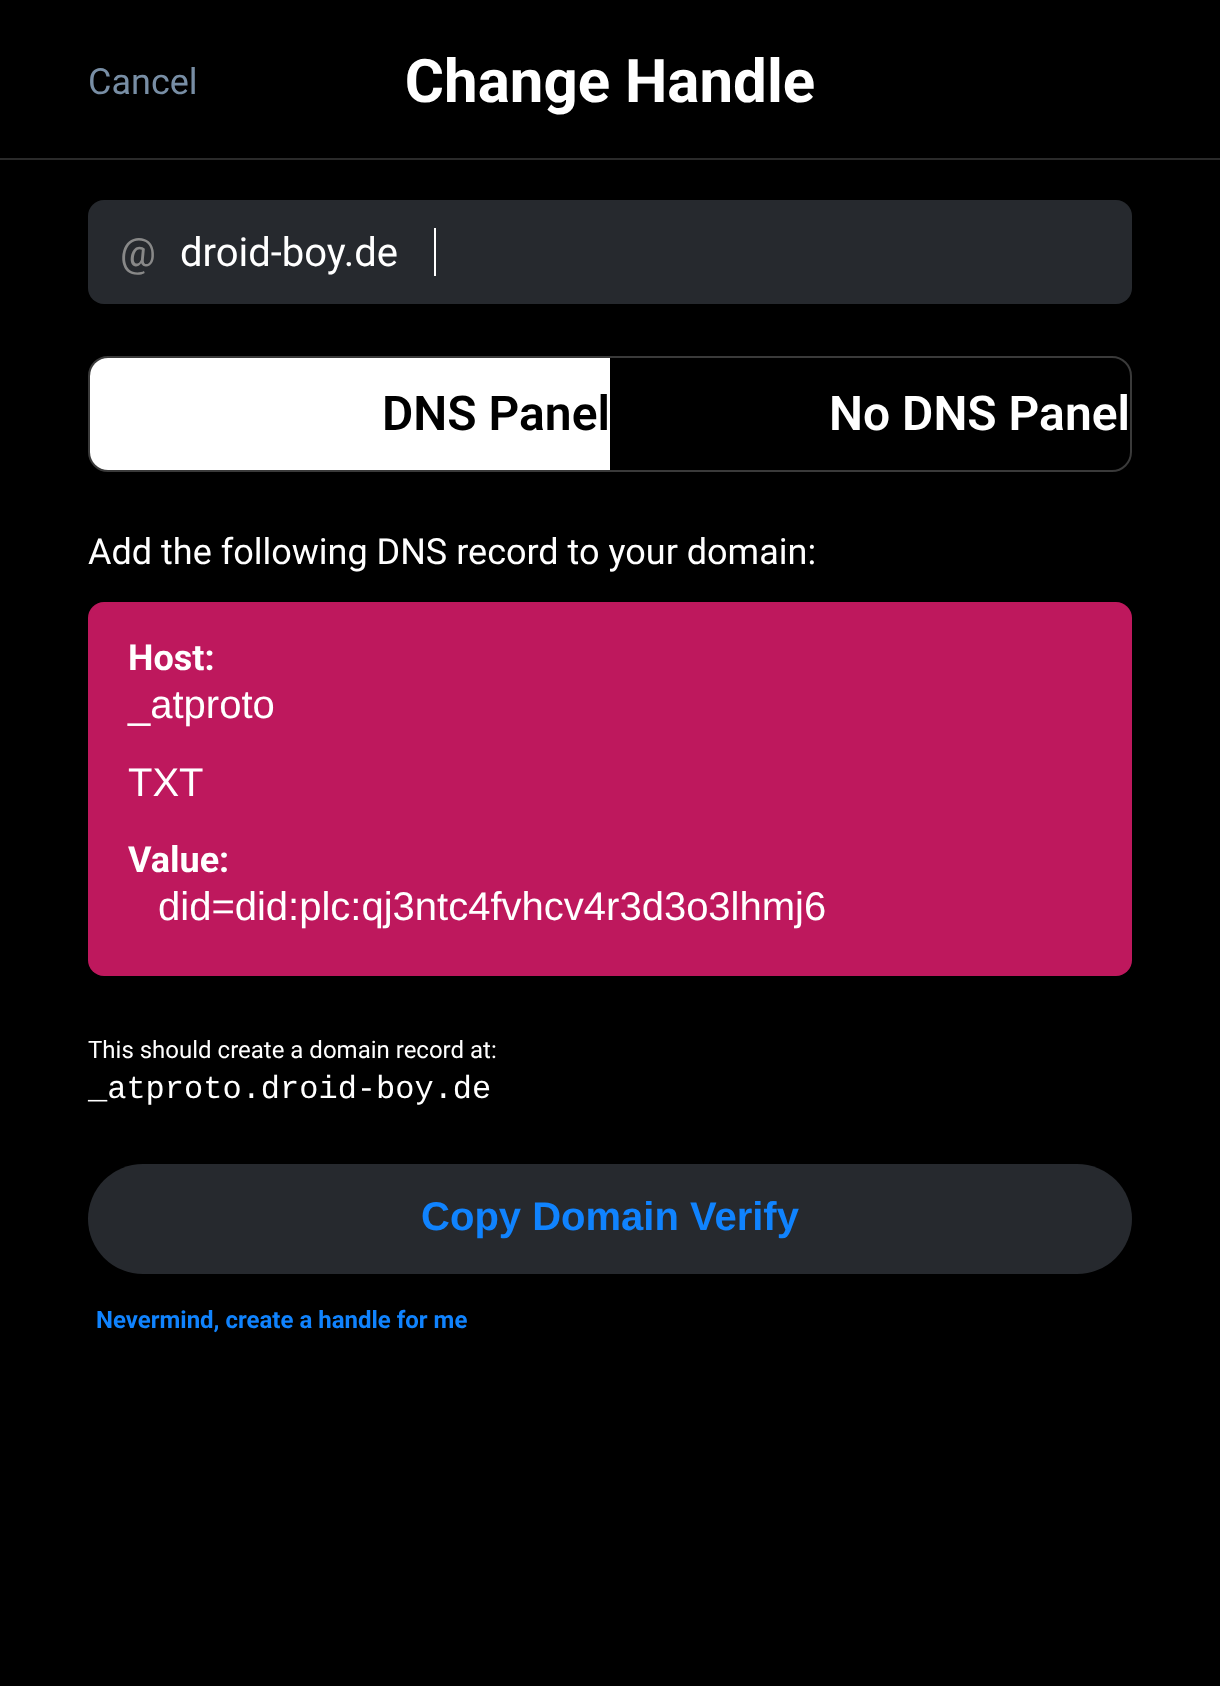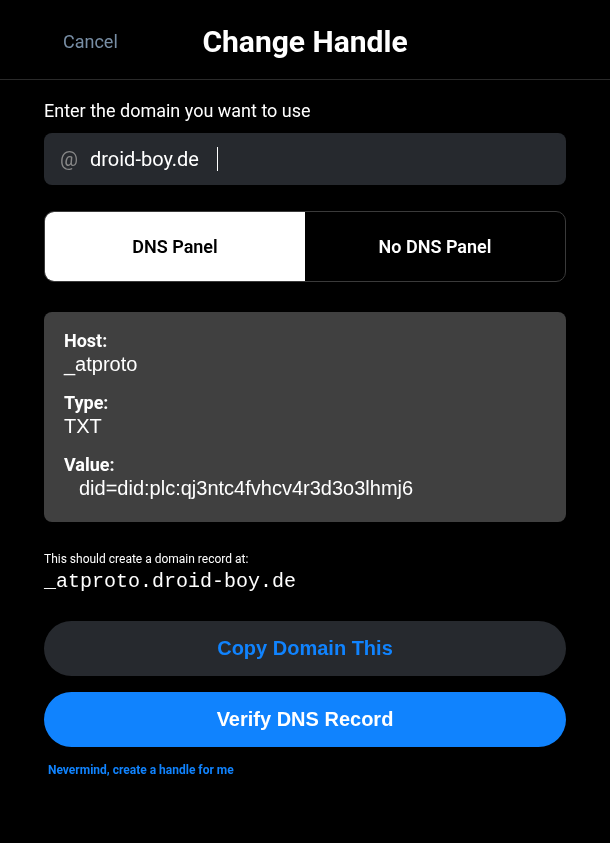--- a/index.html
+++ b/index.html
@@ -20,21 +20,21 @@
       align-items: center;
       padding: 24px 32px 20px 32px;
       border-bottom: 1px solid #2a2a2a;
       position: relative;
     }
     .cancel-link {
       color: #788ea5;
       font-size: 18px;
       cursor: pointer;
       position: absolute;
-      left: 63px;
+      left: 44px;
     }
     .title {
       flex: 1;
       text-align: center;
       font-size: 30px;
       font-weight: 700;
     }
     .content {
       padding: 20px 44px 0 44px;
     }
@@ -63,40 +63,40 @@
     }
     .segmented {
       display: flex;
       border: 1px solid #3a3a3a;
       border-radius: 10px;
       overflow: hidden;
       margin-bottom: 30px;
     }
     .segment {
       flex: 1;
-      padding: 24px 0;
-      text-align: center;
-      font-size: 18px;
+      padding: 14px 0;
+      text-align: right;
+      font-size: 24px;
       font-weight: 600;
       cursor: pointer;
     }
     .segment.active {
       background: #fff;
       color: #000;
     }
     .segment.inactive {
       background: transparent;
       color: #fff;
     }
     .instruction {
       font-size: 18px;
       margin-bottom: 14px;
     }
     .dns-box {
-      background: #404040;
+      background: #be185d;
       border-radius: 8px;
       padding: 18px 20px 22px 20px;
       margin-bottom: 30px;
     }
     .dns-label {
       font-size: 18px;
       font-weight: 700;
       margin-bottom: 2px;
     }
     .dns-value {
@@ -108,21 +108,21 @@
     .dns-value.last {
       margin-bottom: 0;
       margin-left: 15px;
     }
     .result-text {
       font-size: 12px;
       margin-bottom: 4px;
     }
     .result-domain {
       font-family: "Courier New", Courier, monospace;
-      font-size: 20px;
+      font-size: 16px;
       margin-bottom: 28px;
     }
     .btn {
       display: block;
       width: 100%;
       padding: 16px 0;
       border-radius: 28px;
       font-size: 20px;
       font-weight: 600;
       text-align: center;
@@ -150,44 +150,42 @@
   </style>
 </head>
 <body>
 
 <div class="header">
   <span class="cancel-link">Cancel</span>
   <div class="title">Change Handle</div>
 </div>
 
 <div class="content">
-  <div class="prompt">Enter the domain you want to use</div>
 
   <div class="input-wrap">
     <span class="at-symbol">@</span>
     <span class="cursor-text">droid-boy.de</span>
   </div>
 
   <div class="segmented">
     <div class="segment active">DNS Panel</div>
     <div class="segment inactive">No DNS Panel</div>
   </div>
 
+  <div class="instruction">Add the following DNS record to your domain:</div>
 
   <div class="dns-box">
     <div class="dns-label">Host:</div>
     <div class="dns-value">_atproto</div>
 
-    <div class="dns-label">Type:</div>
     <div class="dns-value">TXT</div>
 
     <div class="dns-label">Value:</div>
     <div class="dns-value last">did=did:plc:qj3ntc4fvhcv4r3d3o3lhmj6</div>
   </div>
 
   <div class="result-text">This should create a domain record at:</div>
   <div class="result-domain">_atproto.droid-boy.de</div>
 
-  <button class="btn btn-secondary">Copy Domain This</button>
-  <button class="btn btn-primary">Verify DNS Record</button>
+  <button class="btn btn-secondary">Copy Domain Verify</button>
 
   <div class="nevermind">Nevermind, create a handle for me</div>
 </div>
 
 </body></html>

